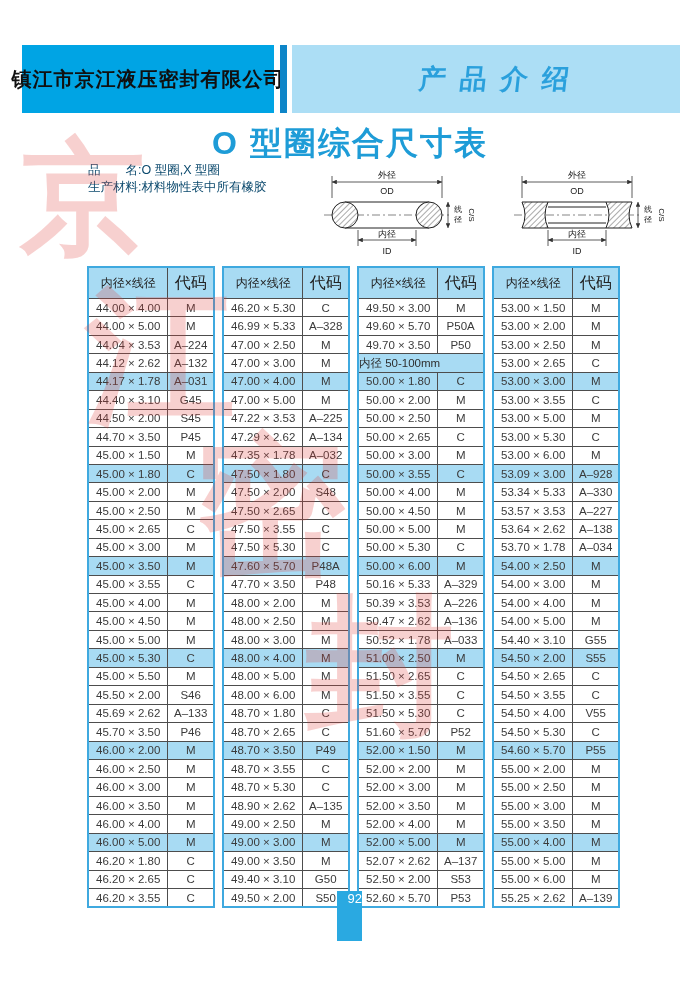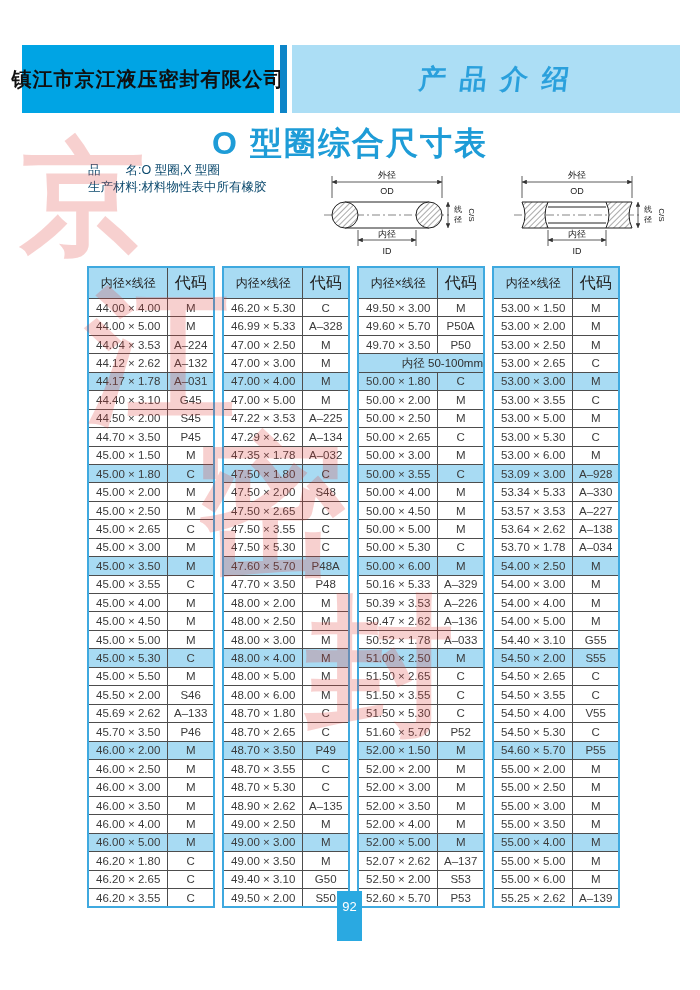--- a/index.html
+++ b/index.html
@@ -35,30 +35,30 @@
   .t-head{display:flex;height:30px;background:#a8dbf3;align-items:center;}
   .t-head .hc1{width:79px;text-align:center;font-size:12px;color:#222;}
   .t-head .hc2{width:45px;text-align:center;font-size:16px;color:#222;border-left:1px solid #4d4d4d;
                align-self:stretch;display:flex;align-items:center;justify-content:center;}
   .t-row{display:flex;height:17.45px;border-top:1px solid #4d4d4d;align-items:center;background:#fff;}
   .t-row.hl{background:#a8dbf3;}
   .t-row .c1{width:79px;text-align:center;font-size:11.5px;color:#3a3a3a;white-space:nowrap;}
   .t-row .c2{width:45px;text-align:center;font-size:11.5px;color:#3a3a3a;border-left:1px solid #4d4d4d;
              align-self:stretch;display:flex;align-items:center;justify-content:center;}
   .t-row.span-row{justify-content:center;background:#a8dbf3;}
-  .t-row.span-row .sp{width:100%;text-align:right;font-size:11.5px;color:#2e2e2e;padding-left:7px;}
+  .t-row.span-row .sp{width:100%;text-align:left;font-size:11.5px;color:#2e2e2e;}
 
   
   .watermark{position:absolute;left:0;top:0;width:700px;height:990px;pointer-events:none;z-index:30;}
   .watermark span{position:absolute;font-family:"DejaVu Serif",serif;font-weight:700;
                   color:#e2403c;opacity:0.24;line-height:1;}
 
   
   .page-num{position:absolute;left:337px;top:891px;width:25px;height:50px;background:#2aa9e1;
-            color:#ffffff;font-size:13px;text-align:center;padding-top:8px;box-sizing:border-box;}
+            color:#ffffff;font-size:13px;text-align:right;padding-top:0;box-sizing:border-box;}
 
   svg text{font-family:"Liberation Sans",sans-serif;}
 </style>
 </head>
 <body>
 
 <div class="page">
 
   <div class="topbar">
     <div class="band-left">

